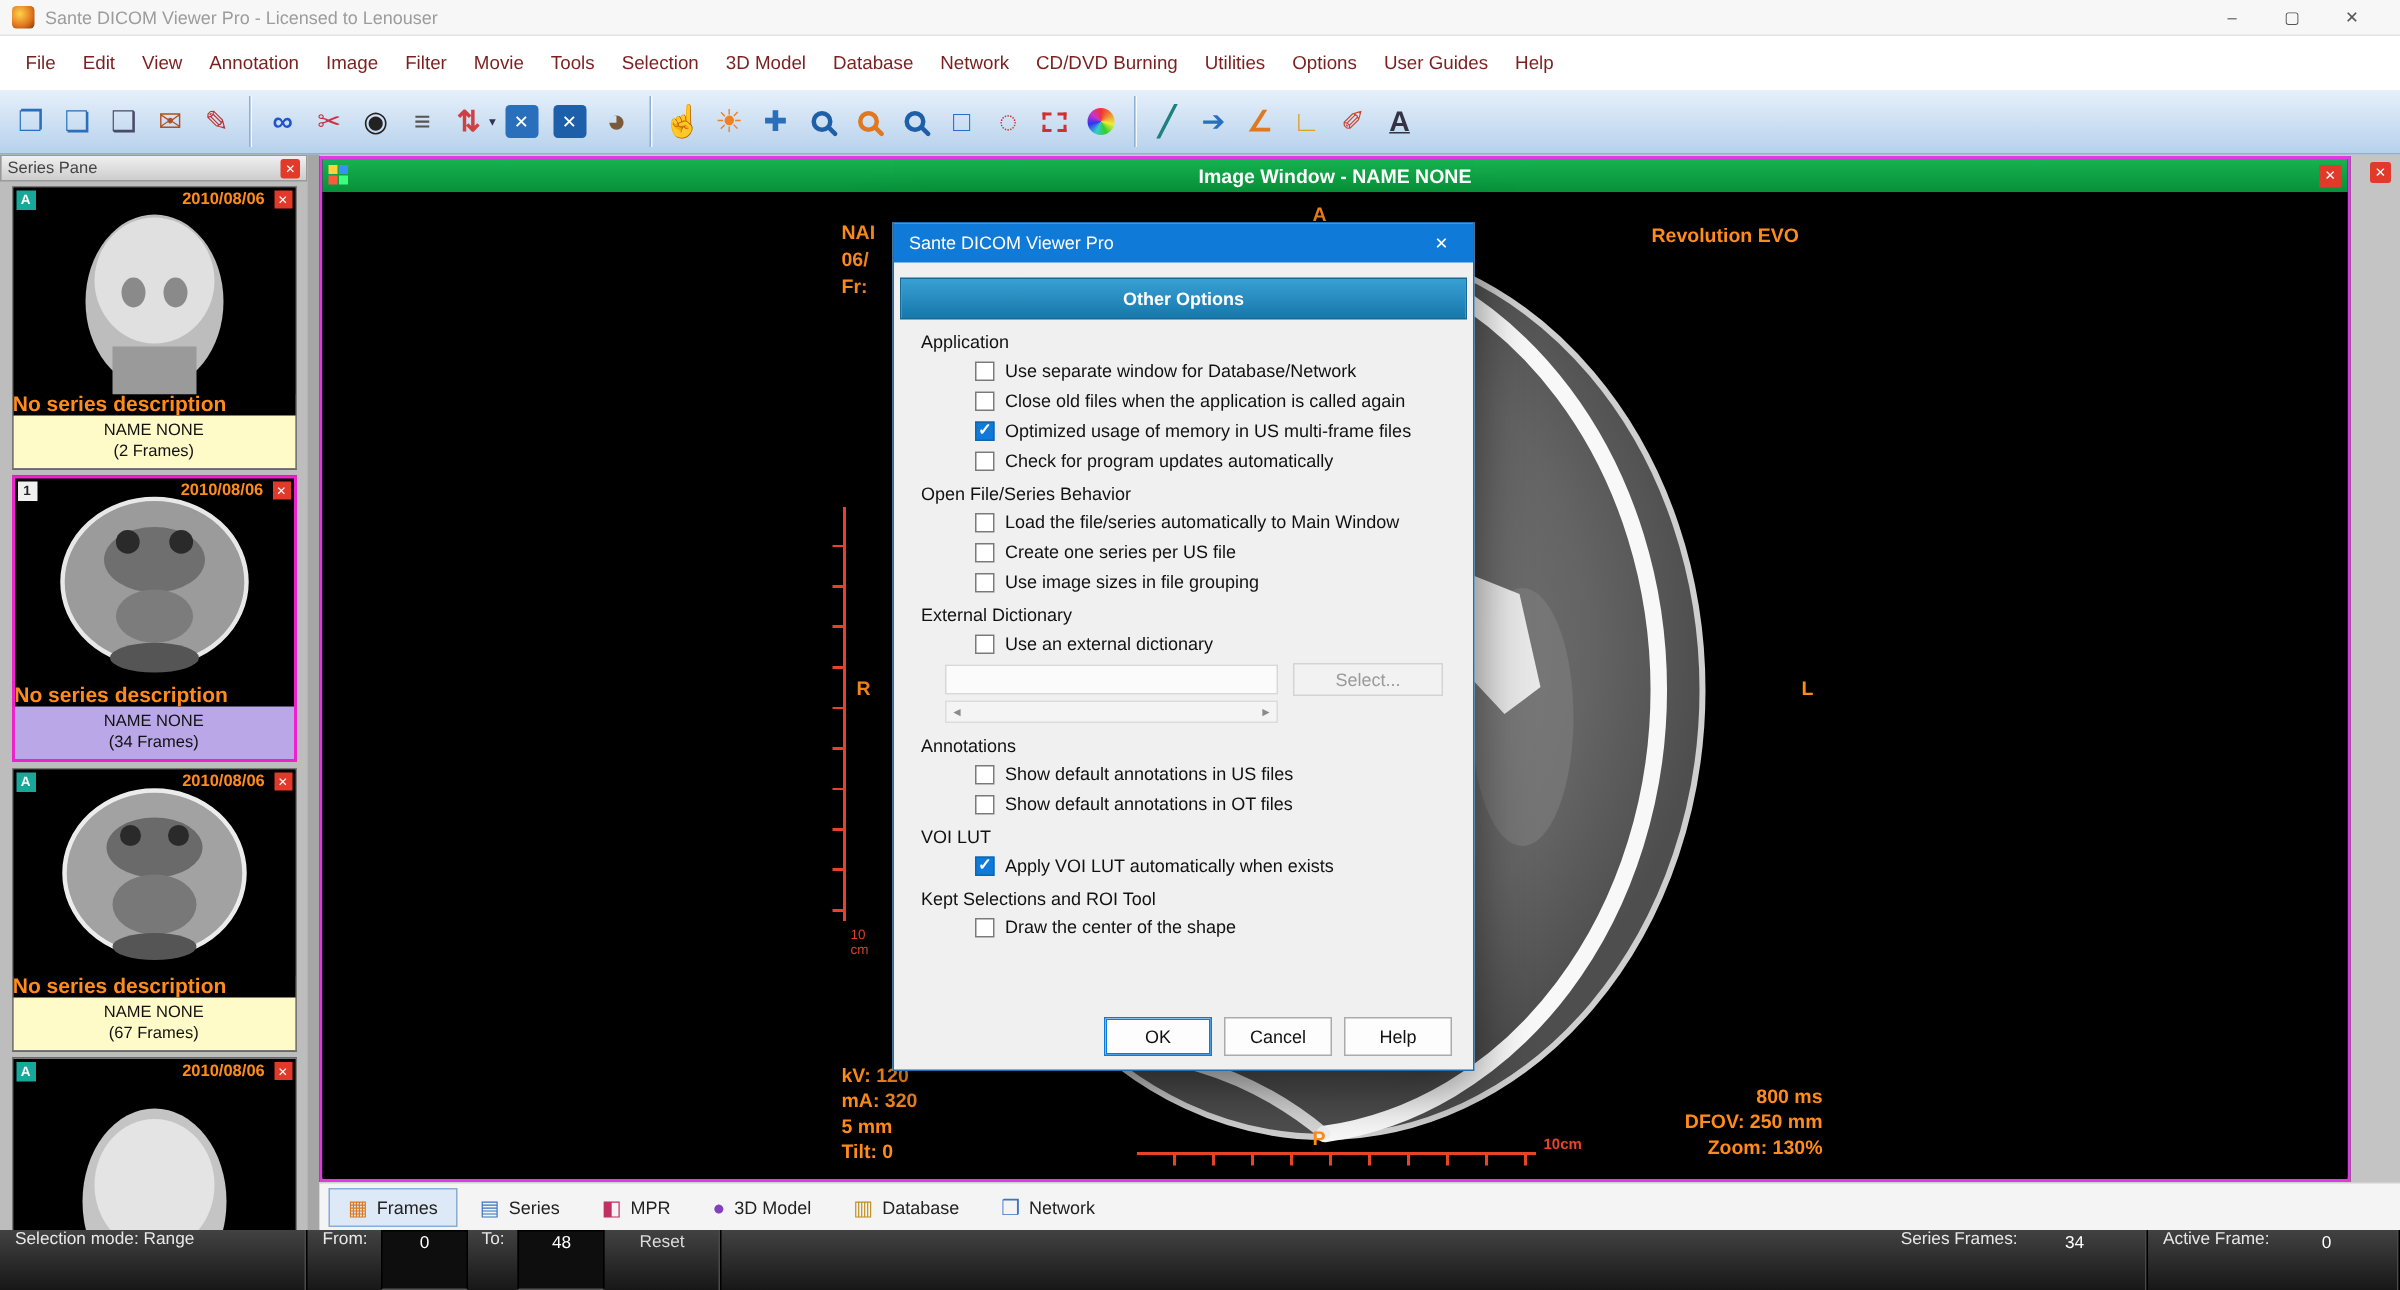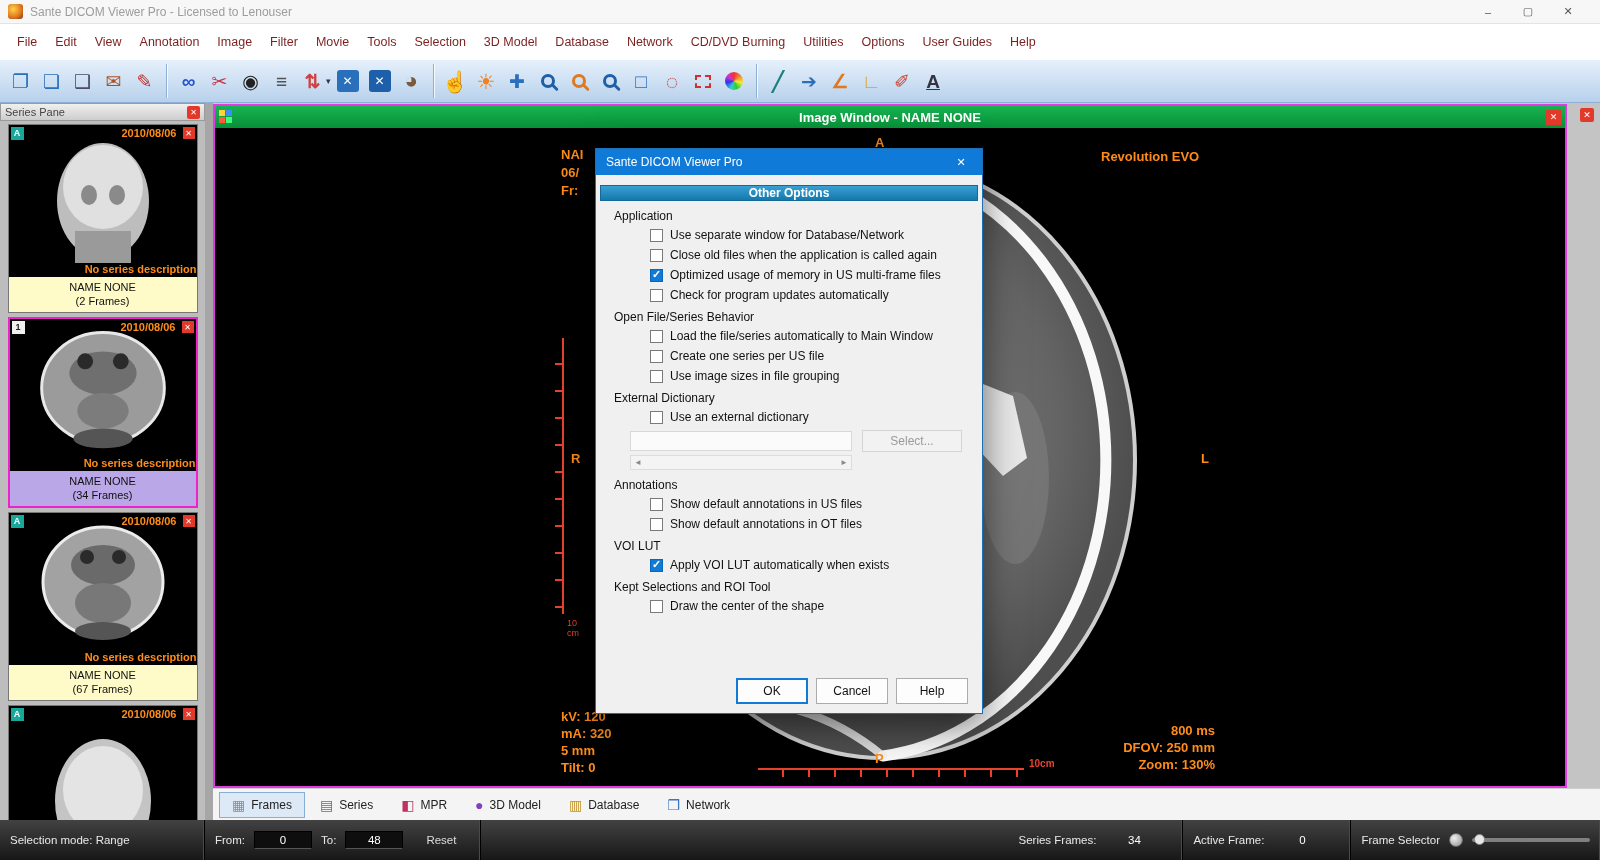--- a/index.html
+++ b/index.html
@@ -34,21 +34,21 @@
 .sp-head{height:18px;background:linear-gradient(#f0f0f0,#cdcdcd);border:1px solid #9a9a9a;display:flex;align-items:center;padding:0 4px;font-size:11px;color:#444}
 .sp-close{margin-left:auto;width:13px;height:13px;background:#e23a2a;color:#fff;font-size:8px;display:flex;align-items:center;justify-content:center;border-radius:2px}
 .thumb{width:190px;margin:3px auto 4px;background:#000;border:1px solid #777;position:relative}
 .thumb.selected{border:2px solid #ee22cc}
 .th-top{position:absolute;left:0;top:0;width:100%;height:16px;display:flex;align-items:center;padding:1px 2px;z-index:3}
 .th-badge{width:13px;height:13px;background:#18a89a;color:#fff;font-size:9px;font-weight:bold;display:flex;align-items:center;justify-content:center}
 .th-badge.num{background:#f0f0f0;color:#222}
 .th-date{margin-left:auto;color:#ff8c1a;font-size:11px;font-weight:bold;padding-right:6px}
 .th-close{width:12px;height:12px;background:#e23a2a;color:#fff;font-size:8px;display:flex;align-items:center;justify-content:center}
 .th-img{display:block;width:100%;height:138px}
-.th-desc{color:#ff8c1a;font-size:11px;font-weight:bold;text-align:right;height:14px;line-height:12px}
+.th-desc{color:#ff8c1a;font-size:14px;font-weight:bold;text-align:left;height:14px;line-height:12px}
 .th-label{background:#fffbc8;text-align:center;font-size:11px;color:#111;padding:3px 0 4px;line-height:14px}
 .thumb.selected .th-label{background:#b9a7e8}
 .splitter{position:absolute;left:205px;top:103px;width:8px;height:717px;background:#a6a6a6}
 .mdi-strip{position:absolute;left:1567px;top:103px;width:33px;height:685px;background:#c4c4c4}
 .mini-close{position:absolute;right:6px;top:5px;width:14px;height:14px;background:#e23a2a;color:#fff;font-size:9px;display:flex;align-items:center;justify-content:center;border-radius:2px}
 
 
 .image-window{position:absolute;left:213px;top:104px;width:1354px;height:684px;border:2px solid #e23ae2;background:#000}
 .iw-title{height:22px;background:linear-gradient(#17b351,#079038);display:flex;align-items:center;padding:0 4px;position:relative}
 .iw-title .t{position:absolute;left:0;right:0;text-align:center;color:#fff;font-weight:bold;font-size:13px}
@@ -64,33 +64,33 @@
 .hruler-label{position:absolute;left:814px;top:630px;color:#e8432c;font-size:10px;font-weight:bold}
 
 
 .tabsbar{position:absolute;left:213px;top:788px;width:1387px;height:32px;background:#f4f4f4;border-top:1px solid #cfcfcf;display:flex;align-items:center;padding-left:6px;gap:2px}
 .tab{display:flex;align-items:center;gap:6px;height:26px;padding:0 12px;font-size:12px;color:#222;border:1px solid transparent}
 .tab.active{background:#dde9f7;border-color:#89aed6}
 .tab .g{font-size:14px}
 
 
 .statusbar{position:absolute;left:0;top:820px;width:1600px;height:40px;background:linear-gradient(#424242,#171717);color:#e8e8e8;font-size:11.5px;display:flex;align-items:center}
-.seg{display:flex;align-items:center;height:100%;padding:15px 10px;border-right:1px solid #000;box-shadow:inset -1px 0 0 #4a4a4a}
+.seg{display:flex;height:100%;padding:0 10px;border-right:1px solid #000;box-shadow:inset -1px 0 0 #4a4a4a}
 .valbox{background:#0e0e0e;border:1px solid #000;border-bottom-color:#555;min-width:58px;text-align:center;padding:2px 6px;margin:0 9px;color:#fff}
 .resetbtn{padding:2px 14px;color:#ddd}
 .spacer{flex:1;height:100%}
 .knob{width:14px;height:14px;border-radius:50%;background:radial-gradient(circle at 35% 35%,#efefef,#8e8e8e);border:1px solid #666;margin:0 9px;flex:none}
 .slider{position:relative;width:118px;height:4px;background:#808080;border-radius:2px;flex:none}
 .slider .thumbk{position:absolute;left:2px;top:-4px;width:11px;height:11px;border-radius:50%;background:#e8e8e8;border:1px solid #888}
 
 
 .dialog{position:absolute;left:595px;top:148px;width:388px;height:566px;background:#f0f0f0;border:1px solid #1b6fb5;box-shadow:0 10px 34px rgba(0,0,0,.55);z-index:100}
 .dlg-title{height:26px;background:#0f7ad8;display:flex;align-items:center;color:#fff;font-size:12px;padding-left:10px}
 .dlg-x{margin-left:auto;width:42px;height:26px;display:flex;align-items:center;justify-content:center;font-size:11px;color:#fff}
-.dlg-header{margin:10px 4px 6px;height:16px;background:linear-gradient(#39a0d4,#1678ab);border:1px solid #136a98;color:#fff;font-weight:bold;font-size:12px;display:flex;align-items:center;justify-content:center}
+.dlg-header{margin:10px 4px 6px;height:28px;background:linear-gradient(#39a0d4,#1678ab);border:1px solid #136a98;color:#fff;font-weight:bold;font-size:12px;display:flex;align-items:center;justify-content:center}
 .sec-label{font-size:12px;color:#111;margin:8px 0 5px 18px}
 .cbrow{display:flex;align-items:center;gap:7px;margin:0 0 6px 54px}
 .cb{width:13px;height:13px;border:1px solid #7a7a7a;background:#fff;position:relative;flex:none}
 .cb.checked{background:#0f7ad8;border-color:#0c66b4}
 .cb.checked::after{content:"✓";position:absolute;left:1px;top:-2px;color:#fff;font-size:11px;font-weight:bold}
 .cbl{font-size:12px;color:#111}
 .dict-row{display:flex;align-items:center;margin:4px 0 0 34px;gap:10px}
 .dict-input{width:222px;height:20px;background:#fbfbfb;border:1px solid #d8d8d8;font-size:12px;padding:0 4px}
 .dict-btn{width:100px;height:22px;background:#f2f2f2;border:1px solid #d4d4d4;color:#9a9a9a;font-size:12px;display:flex;align-items:center;justify-content:center}
 .dict-scroll{width:222px;height:15px;margin:3px 0 2px 34px;background:#f4f4f4;border:1px solid #dcdcdc;display:flex;align-items:center;justify-content:space-between;color:#8a8a8a;font-size:8px;padding:0 3px}
@@ -356,27 +356,20 @@
   </div>
   <div class="spacer"></div>
   <div class="seg">
     <span>Series Frames:</span>
     <span class="valbox" style="background:transparent;border-color:transparent">34</span>
   </div>
   <div class="seg">
     <span>Active Frame:</span>
     <span class="valbox" style="background:transparent;border-color:transparent">0</span>
   </div>
-  <div class="seg" style="border-right:none">
-    <span>Frame Selector</span>
-    <span class="knob"></span>
-    <span class="slider">
-        <span class="thumbk"></span>
-      </span>
-  </div>
 </div>
 
 <div class="dialog">
   <div class="dlg-title">
     <span>Sante DICOM Viewer Pro</span>
     <span class="dlg-x">✕</span>
   </div>
   <div class="dlg-header">Other Options</div>
 
   <div class="sec-label">Application</div>

